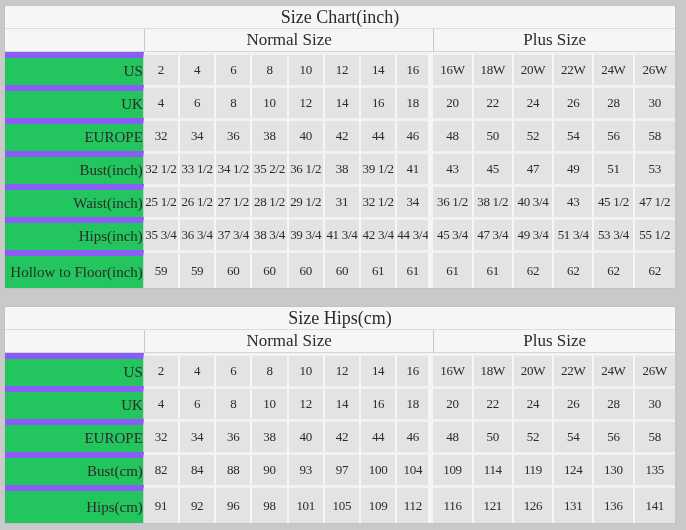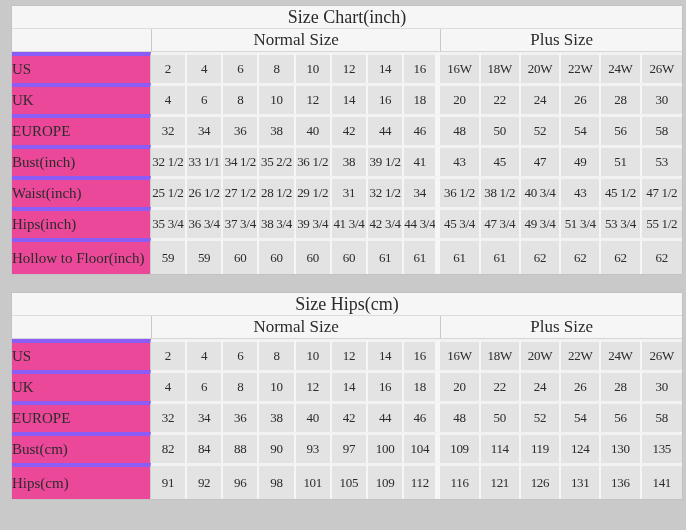--- a/index.html
+++ b/index.html
@@ -11,21 +11,21 @@
     height: 530px;
     background: #c9c9c9;
     overflow: hidden;
     font-family: "Liberation Serif", "DejaVu Serif", serif;
     color: #2b2b2b;
   }
   .page {
     box-sizing: border-box;
     width: 686px;
     height: 530px;
-    padding: 5px 7px 0 11px;
+    padding: 5px 7px 0 4px;
     display: flex;
     flex-direction: column;
     gap: 17px;
   }
   table.size-table {
     table-layout: fixed;
     width: 672px;
     border-collapse: separate;
     border-spacing: 0;
     background: #f6f6f6;
@@ -50,24 +50,24 @@
     font-weight: normal;
     text-align: center;
     background: #f6f6f6;
     border-bottom: 1px solid #d6d6d6;
     padding: 0;
   }
   .group-row th.group-cell {
     border-left: 1px solid #c9c9c9;
   }
   td.label-cell {
-    background: #ec4899;
-    border-top: 4px solid #8b5cf6;
+    background: #22c55e;
+    border-top: 6px solid #8b5cf6;
     border-right: 1px solid #cccccc;
-    text-align: left;
+    text-align: right;
     font-size: 15px;
     height: 27px;
     padding: 0;
     white-space: nowrap;
     overflow: hidden;
   }
   td.data-cell {
     background: #e3e3e3;
     border-top: 3px solid #f2f2f2;
     border-right: 2px solid #f6f6f6;
@@ -170,21 +170,21 @@
             <td class="data-cell">48</td>
             <td class="data-cell">50</td>
             <td class="data-cell">52</td>
             <td class="data-cell">54</td>
             <td class="data-cell">56</td>
             <td class="data-cell">58</td>
           </tr>
           <tr>
             <td class="label-cell">Bust(inch)</td>
             <td class="data-cell">32 1/2</td>
-            <td class="data-cell">33 1/1</td>
+            <td class="data-cell">33 1/2</td>
             <td class="data-cell">34 1/2</td>
             <td class="data-cell">35 2/2</td>
             <td class="data-cell">36 1/2</td>
             <td class="data-cell">38</td>
             <td class="data-cell">39 1/2</td>
             <td class="data-cell last-normal">41</td>
             <td class="data-cell">43</td>
             <td class="data-cell">45</td>
             <td class="data-cell">47</td>
             <td class="data-cell">49</td>

